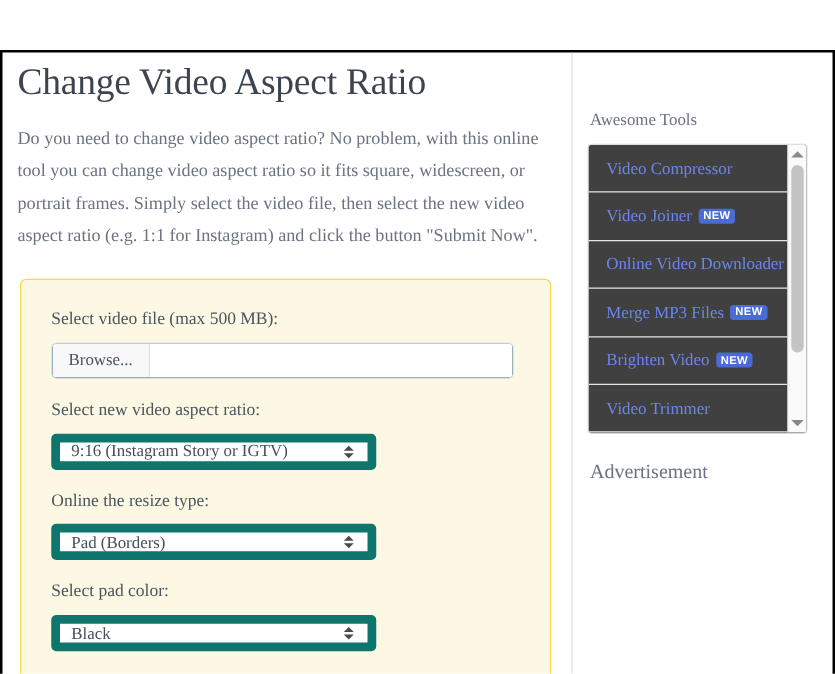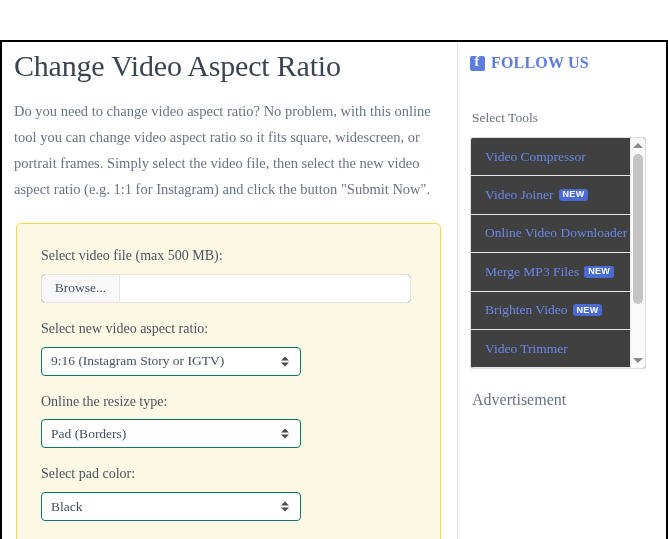--- a/index.html
+++ b/index.html
@@ -100,21 +100,21 @@
     align-items: center;
     padding-left: 7px;
   }
 
   
   .select-box {
     position: relative;
     width: 260px;
     height: 29px;
     background: #ffffff;
-    border: 1px solid #0f766e;
+    border: 7px solid #0f766e;
     border-radius: 4px;
     display: flex;
     align-items: center;
     cursor: pointer;
   }
   .select-value {
     font-size: 13.5px;
     color: #44505c;
     padding-left: 9px;
     white-space: nowrap;
@@ -323,26 +323,22 @@
                 <i class="down"></i>
               </span>
           </div>
         </div>
 
         <button id="submit-button">Submit Now</button>
       </div>
     </div>
 
     <div id="sidebar">
-      <div id="follow-us">
-        <span id="fb-icon"></span>
-        <span id="follow-us-label">FOLLOW US</span>
-      </div>
-
-      <div id="tools-heading">Select Tools</div>
+
+      <div id="tools-heading">Awesome Tools</div>
 
       <div id="tools-listbox">
         <div id="tools-scroll">
           <div class="tool-item">
             <span>Video Compressor</span>
           </div>
           <div class="tool-item">
             <span>Video Joiner</span>
             <span class="badge-new">NEW</span>
           </div>

